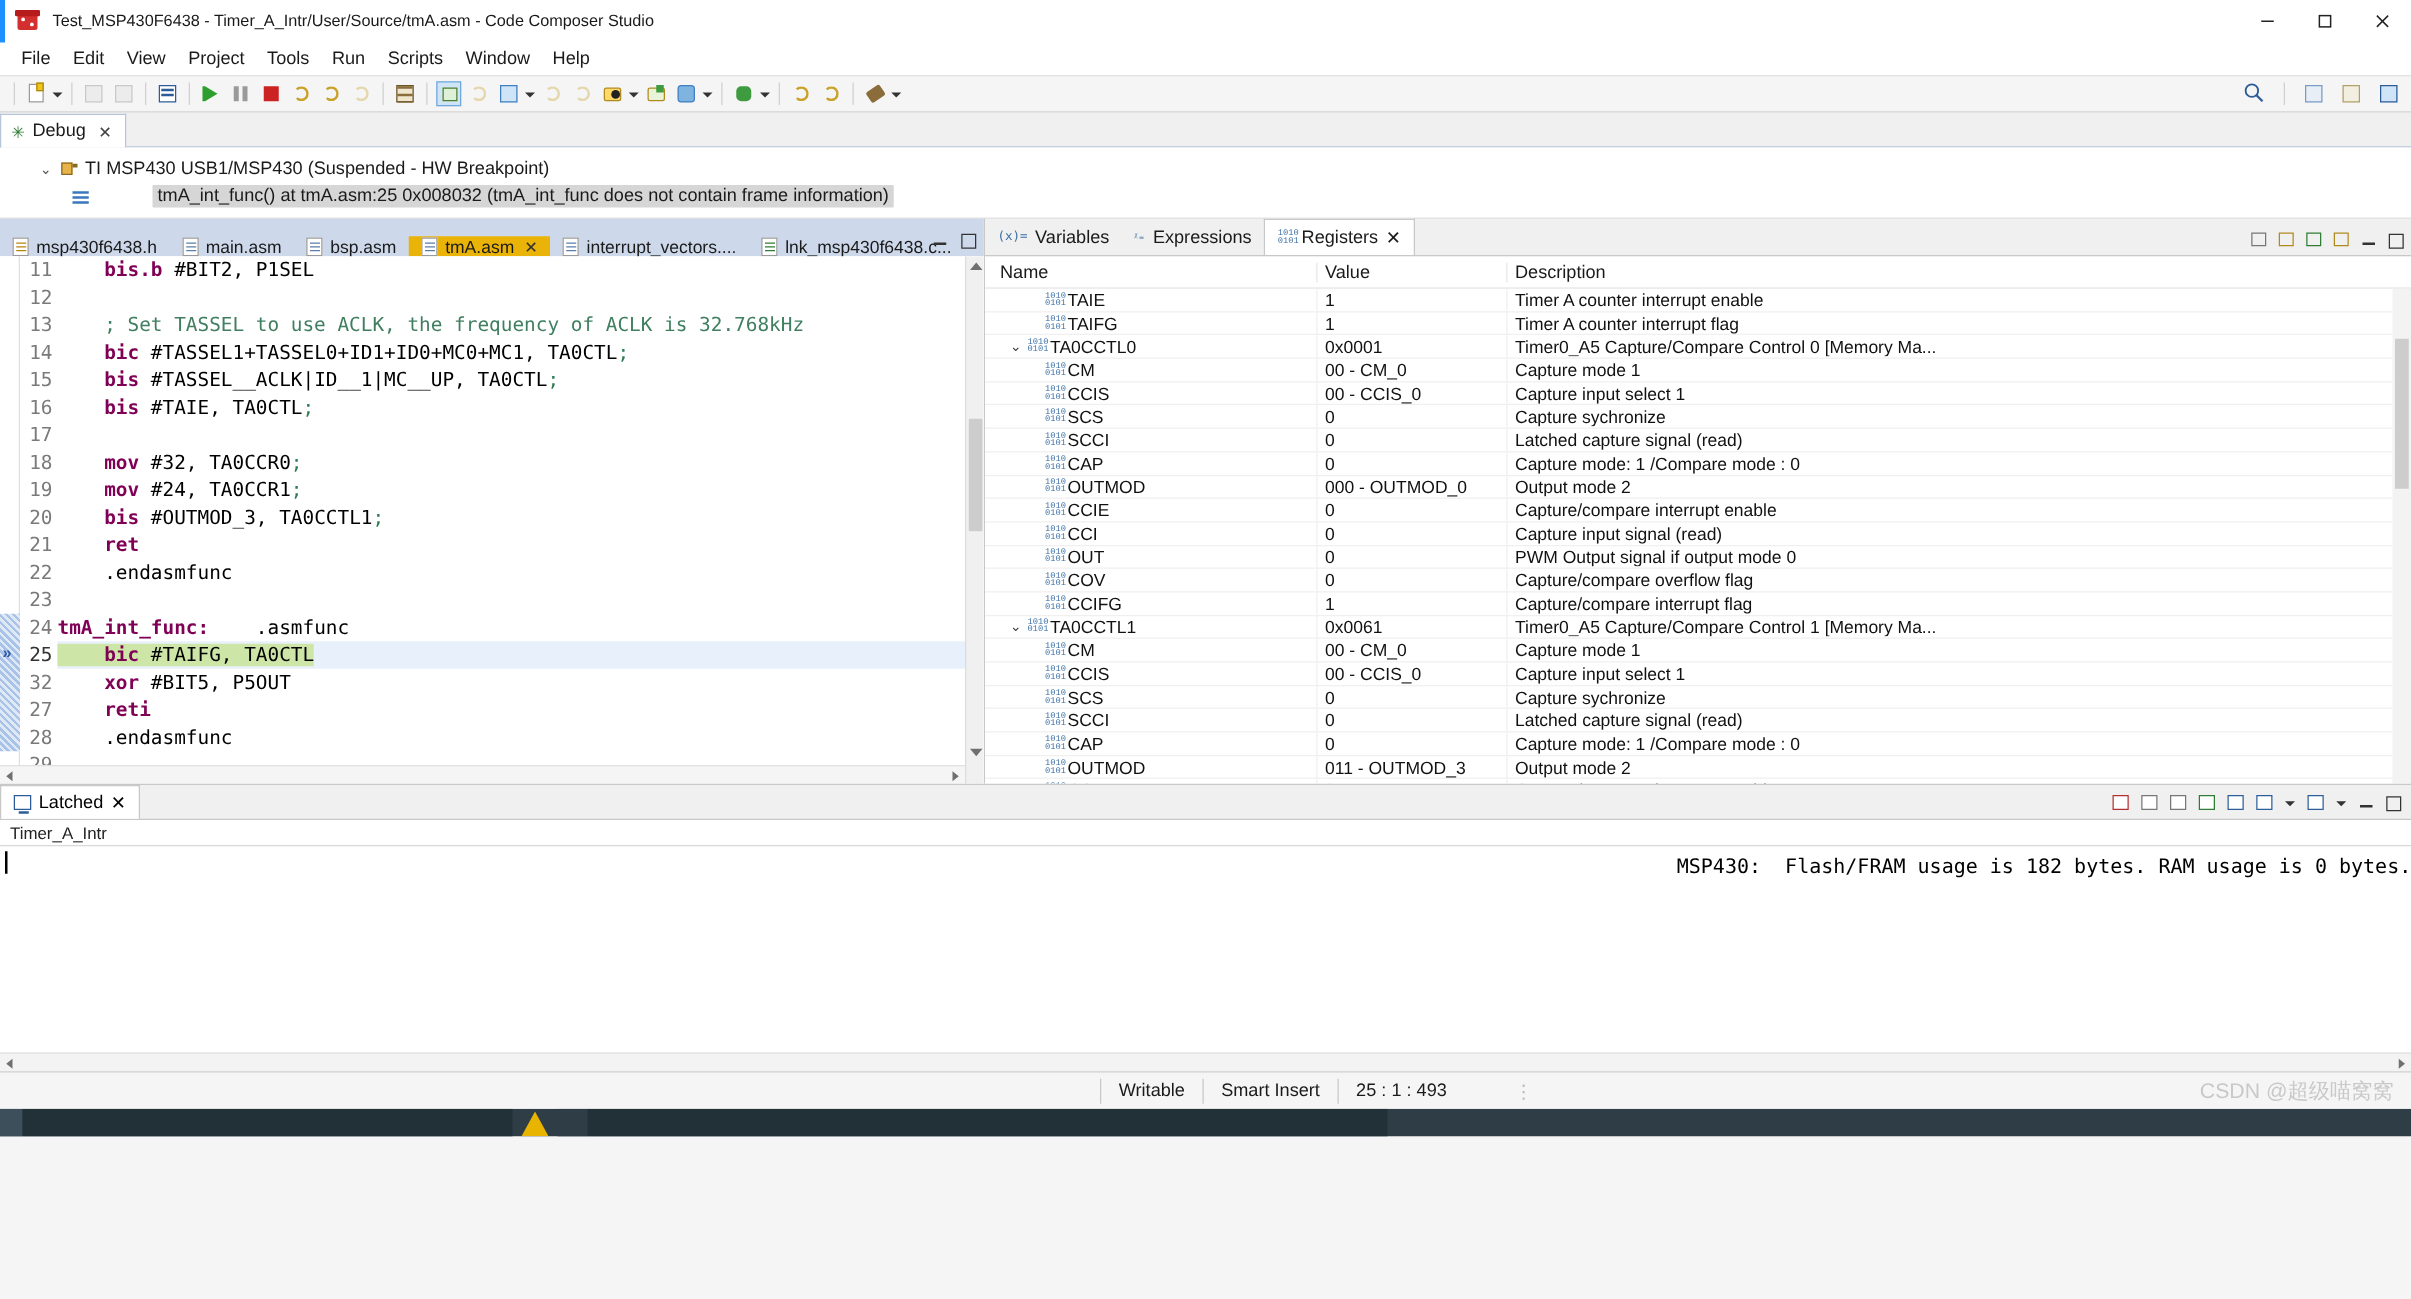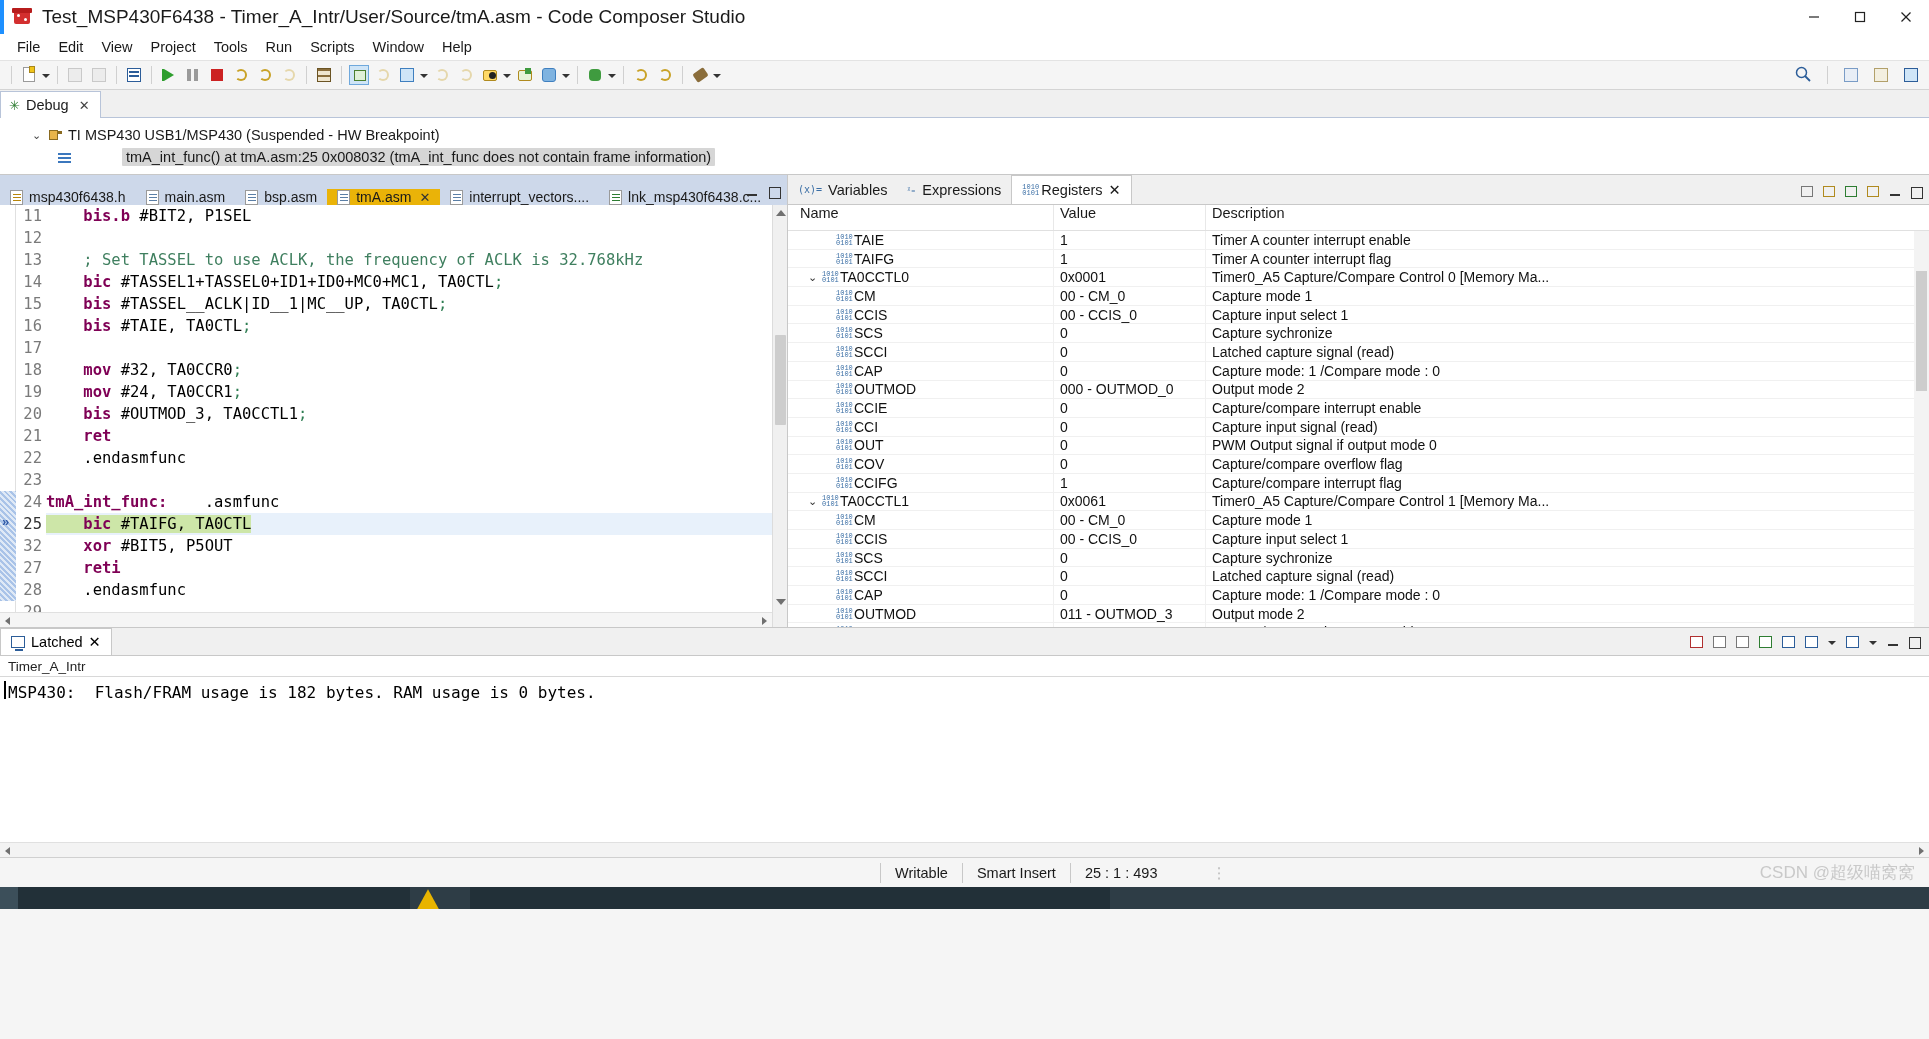--- a/index.html
+++ b/index.html
@@ -18,21 +18,21 @@
   }
   .title-accent { width: 4px; height: 34px; background: #1e90ff; position:absolute; left:0; top:0;}
   .app-icon {
     width: 20px; height: 20px; margin-left: 12px; margin-right: 10px;
     position: relative; flex: 0 0 auto;
   }
   .app-icon .box { position:absolute; left:2px; top:4px; width:16px; height:13px; background:#d32f2f; border-radius:2px;}
   .app-icon .lid { position:absolute; left:0px; top:1px; width:20px; height:5px; background:#b71c1c; border-radius:1px;}
   .app-icon .dot1{position:absolute;left:5px;top:7px;width:3px;height:3px;background:#fff;border-radius:50%;}
   .app-icon .dot2{position:absolute;left:12px;top:11px;width:3px;height:3px;background:#fff;border-radius:50%;}
-  .title-text { font-size: 19px; color: #1a1a1a; }
+  .title-text { font-size: 13px; color: #1a1a1a; }
   .win-buttons { position: absolute; right: 0; top: 0; display: flex; height: 34px; }
   .win-btn { width: 46px; height: 34px; display: flex; align-items: center; justify-content: center;
              font-size: 15px; color: #222; cursor: default; }
   .win-btn svg { display:block; }
 
   
   .menubar { height: 26px; background: #ffffff; display: flex; align-items: center; padding-left: 8px; }
   .menu-item { font-size: 14.5px; color: #1a1a1a; padding: 3px 9px; cursor: default; }
 
   
@@ -148,21 +148,21 @@
   .regs-tab { height:29px; display:flex; align-items:center; gap:6px; padding:0 10px; font-size:14.5px; color:#1a1a1a;}
   .regs-tab.active { background:#ffffff; border:1px solid #c8c8c8; border-bottom:none;}
   .vicon { font-size:10px; color:#3a6ea5; font-family:"DejaVu Sans Mono", monospace; line-height:8px;}
   .binicon { width:13px; height:12px; display:inline-block; font-size:7px; line-height:6px;
              color:#3a6ea5; font-family:Liberation Mono, monospace; text-align:left;}
   .regs-ctrls { position:absolute; right:6px; bottom:5px; display:flex; gap:7px; align-items:center;}
   .rc { width:15px; height:15px; position:relative;}
   .rc .s1{position:absolute;left:1px;top:2px;width:12px;height:11px;border:1px solid #777;}
   .rc.green .s1{border-color:#2e7d32;}
   .rc.gold .s1{border-color:#b08a1e;}
-  .regs-head { display:flex; height:26px; font-size:14.5px; color:#1a1a1a;
+  .regs-head { display:flex; height:26px; align-items:center; font-size:14.5px; color:#1a1a1a;
                border-bottom:1px solid #e0e0e0; background:#fff;}
   .rh-name { width:266px; padding-left:12px; border-right:1px solid #e8e8e8;}
   .rh-val { width:152px; padding-left:6px; border-right:1px solid #e8e8e8;}
   .rh-desc { flex:1; padding-left:6px;}
   .regs-body { flex:1; overflow:hidden; position:relative; background:#fff;}
   .rrow { display:flex; height:18.7px; align-items:center; font-size:14px; color:#111; border-bottom:1px solid #f0f0f0;}
   .rc-name { width:266px; display:flex; align-items:center; border-right:1px solid #f0f0f0; height:100%;}
   .rc-val { width:152px; padding-left:6px; border-right:1px solid #f0f0f0; height:100%; display:flex;align-items:center;}
   .rc-desc { flex:1; padding-left:6px; white-space:nowrap; overflow:hidden;}
   .rname-ind0 { padding-left: 34px; }
@@ -176,21 +176,21 @@
   .console-tabbar { height:28px; display:flex; align-items:flex-end; background:#f0f0f0; border-bottom:1px solid #c8c8c8; position:relative;}
   .console-tab { height:27px; display:flex; align-items:center; gap:6px; padding:0 10px; font-size:14.5px;
                  background:#ffffff; border:1px solid #c8c8c8; border-bottom:none;}
   .con-ico{width:14px;height:12px;border:1.5px solid #2c5d99;background:#fff;position:relative;display:inline-block;}
   .con-ico::after{content:"";position:absolute;left:3px;bottom:-4px;width:8px;height:2px;background:#2c5d99;}
   .console-ctrls { position:absolute; right:8px; bottom:4px; display:flex; gap:7px; align-items:center;}
   .cc { width:16px; height:15px; position:relative;}
   .cc .b{position:absolute;left:1px;top:1px;width:13px;height:12px;border:1px solid #777;background:#fff;}
   .cc.red .b{border-color:#b03030;} .cc.green .b{border-color:#2e7d32;} .cc.blue .b{border-color:#2c5d99;}
   .console-sub { font-size:13.5px; color:#222; padding:3px 0 2px 8px; border-bottom:1px solid #d8d8d8; }
-  .console-body { flex:1; padding:6px 0 0 8px; position:relative; }
+  .console-body { flex:1; padding:6px 0 0 8px; position:relative;text-align:right; }
   .console-text { font-family:"DejaVu Sans Mono", monospace; font-size:16px; color:#000; white-space:pre;}
   .console-caret { position:absolute; left:4px; top:4px; width:2px; height:18px; background:#000;}
   .console-hscroll { position:absolute; left:0; bottom:0; height:15px; width:100%; background:#f3f3f3; border-top:1px solid #e0e0e0;}
   .console-hscroll .lt{position:absolute;left:5px;top:4px;width:0;height:0;border-top:4px solid transparent;border-bottom:4px solid transparent;border-right:5px solid #707070;}
   .console-hscroll .rt{position:absolute;right:5px;top:4px;width:0;height:0;border-top:4px solid transparent;border-bottom:4px solid transparent;border-left:5px solid #707070;}
 
   
   .statusbar { height:30px; background:#f5f5f5; border-top:1px solid #d0d0d0; display:flex; align-items:center; position:relative;}
   .sb-cell { font-size:14.5px; color:#1a1a1a; padding:0 14px; height:20px; display:flex; align-items:center; }
   .sb-div { width:1px; height:20px; background:#c8c8c8; }

